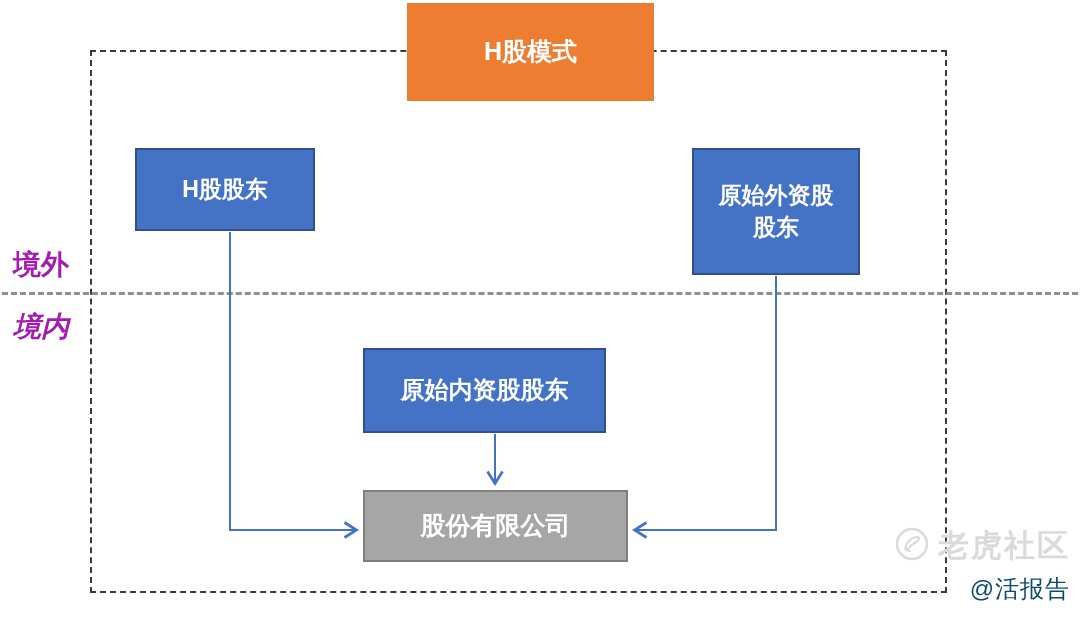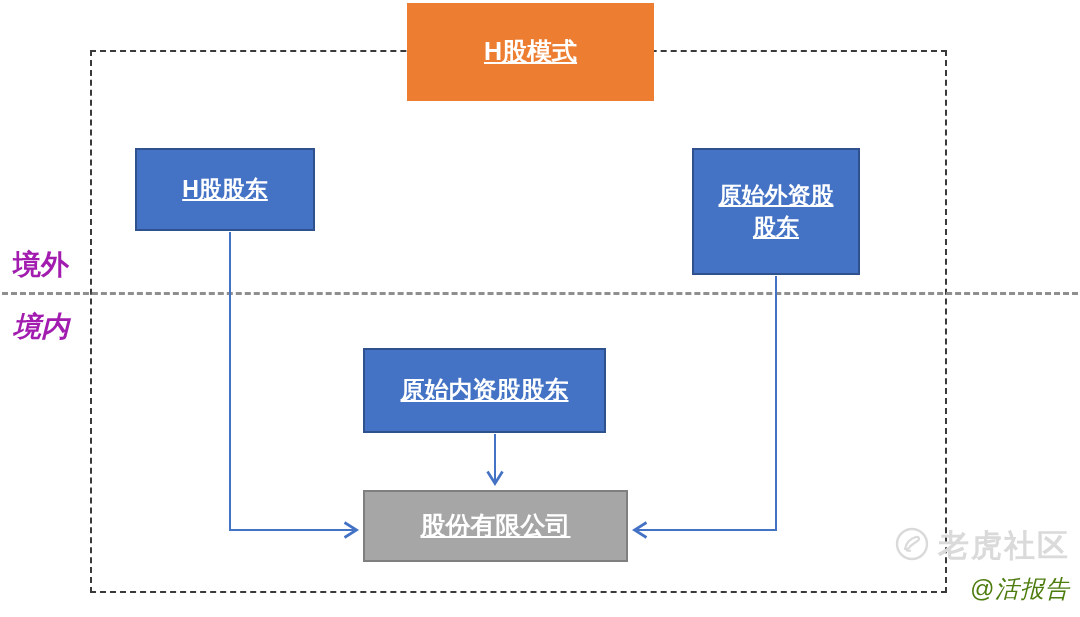--- a/index.html
+++ b/index.html
@@ -34,21 +34,20 @@
   .node {
     position: absolute;
     display: flex;
     flex-direction: column;
     align-items: center;
     justify-content: center;
     color: #ffffff;
     font-weight: bold;
     text-align: center;
     line-height: 1.35;
-    text-decoration: underline;
   }
 
   .node.title {
     left: 407px; top: 3px;
     width: 247px; height: 98px;
     background: #ED7D31;
     font-size: 25px;
     z-index: 3;
   }
 
@@ -121,23 +120,22 @@
   }
   .watermark .brand-text {
     font-size: 31px;
     font-weight: bold;
     letter-spacing: 2px;
     color: #dadada;
   }
   .watermark .handle-text {
     margin-top: 6px;
     font-size: 24px;
-    color: #4d7c0f;
+    color: #0c4a6e;
     letter-spacing: 1px;
-    font-style: italic;
   }
 </style>
 </head>
 <body>
 
 <div class="canvas">
 
   <div class="boundary"></div>
 
   <div class="separator"></div>

